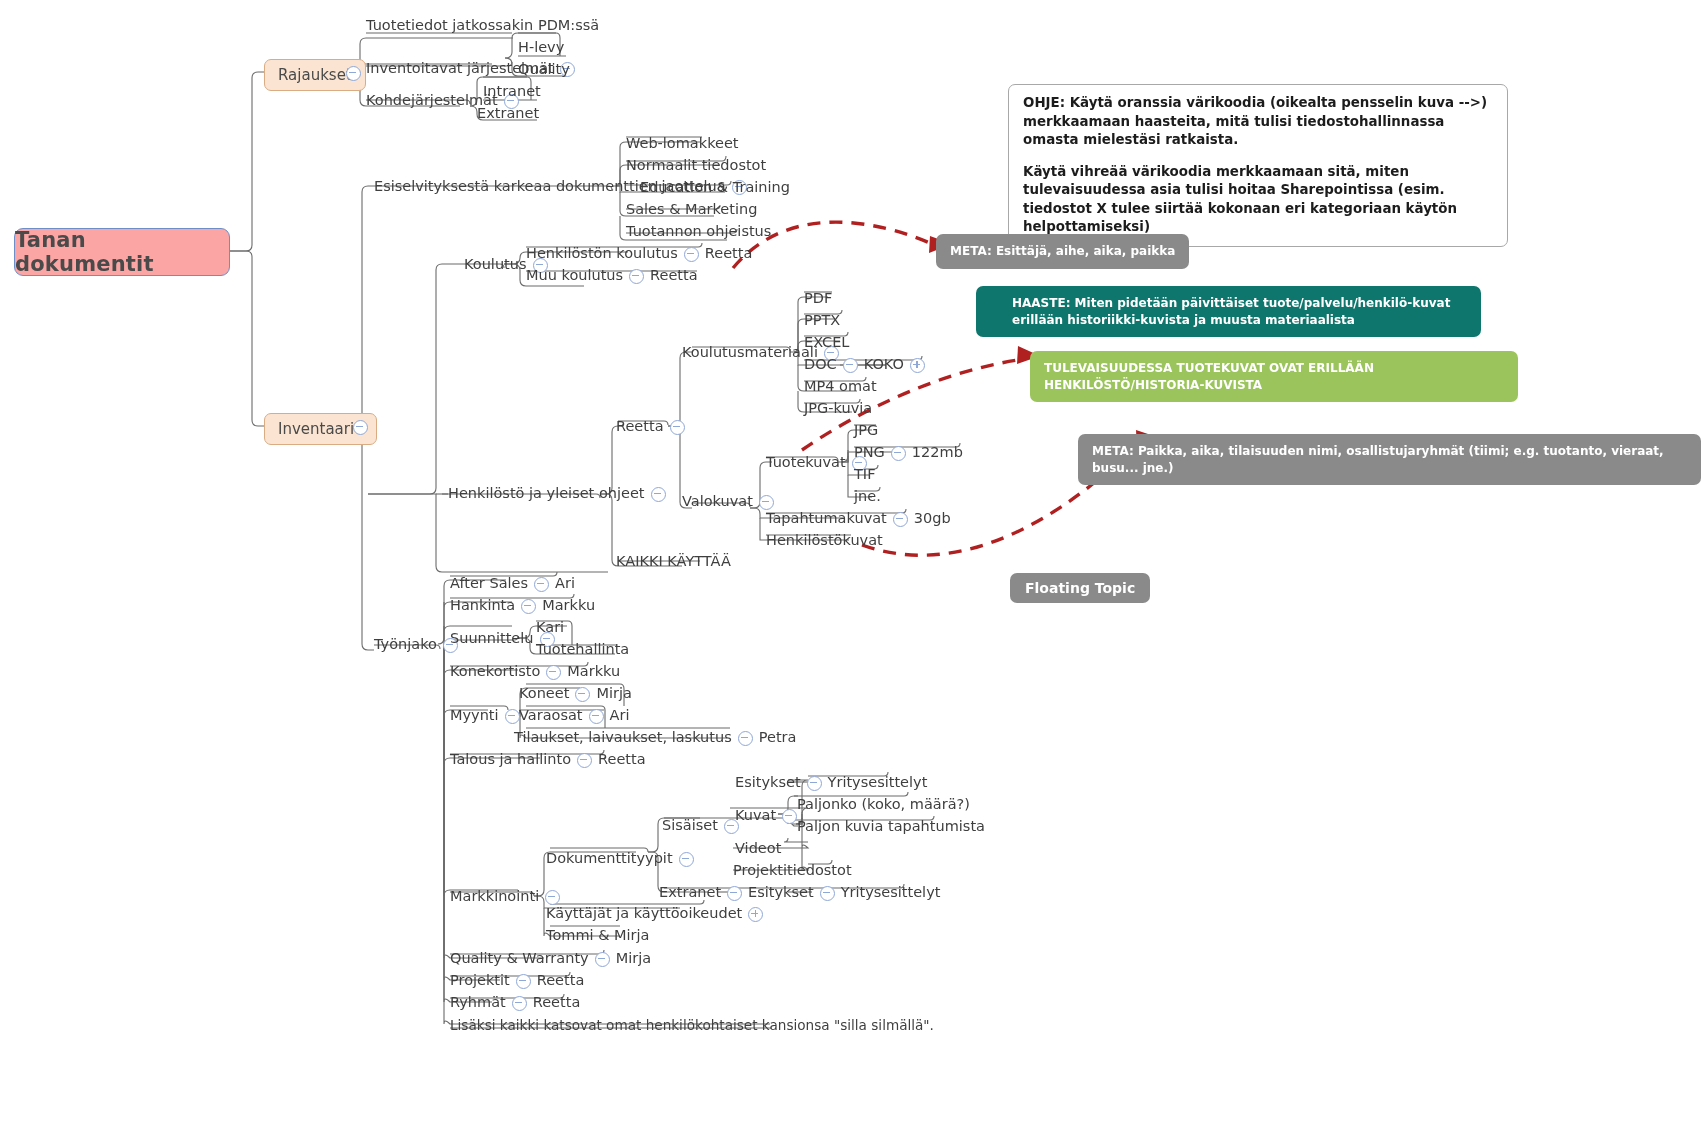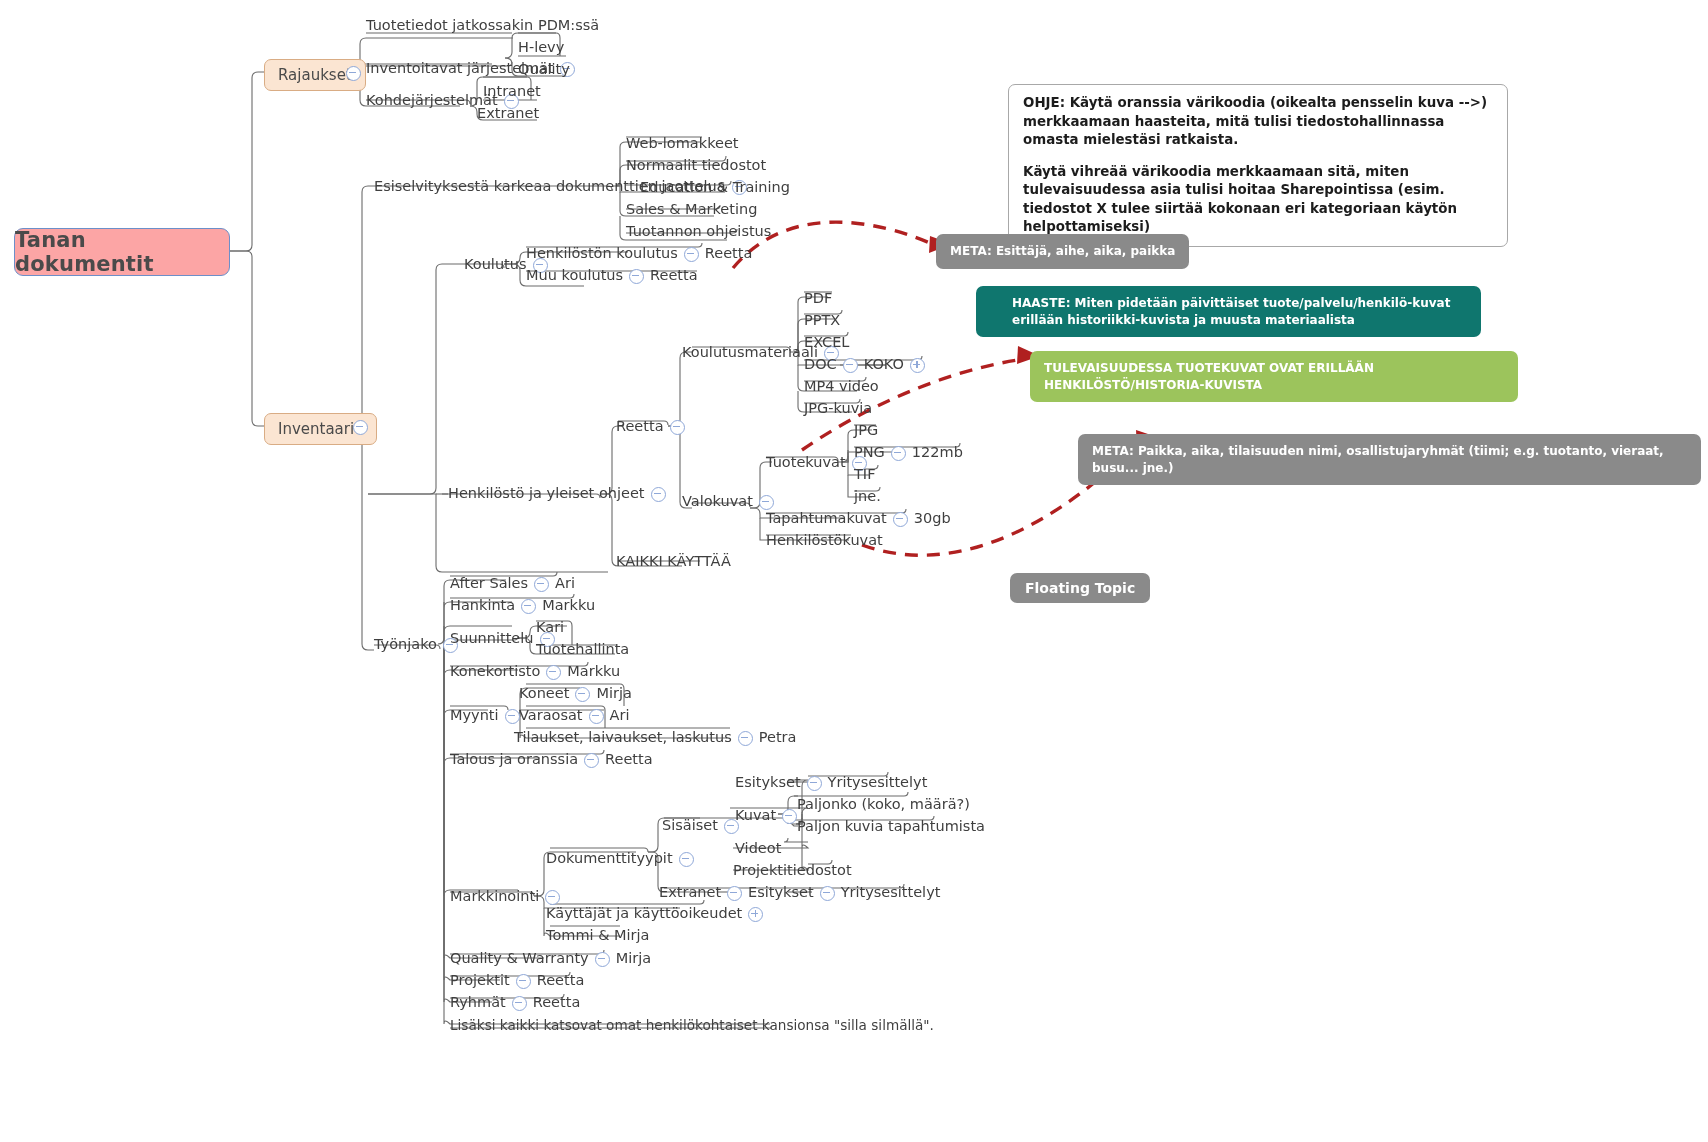--- a/index.html
+++ b/index.html
@@ -305,21 +305,21 @@
 <div class="node" style="left:804px;top:313px;">
   <span class="lbl">PPTX</span>
 </div>
 <div class="node" style="left:804px;top:335px;">
   <span class="lbl">EXCEL</span>
 </div>
 <div class="node" style="left:804px;top:357px;">
   <span class="lbl">DOC</span><span class="tog"></span><span class="lbl">KOKO</span><span class="tog plus"></span>
 </div>
 <div class="node" style="left:804px;top:379px;">
-  <span class="lbl">MP4 video</span>
+  <span class="lbl">MP4 omat</span>
 </div>
 <div class="node" style="left:804px;top:401px;">
   <span class="lbl">JPG-kuvia</span>
 </div>
 
 <div class="node" style="left:682px;top:494px;">
   <span class="lbl">Valokuvat</span><span class="tog"></span>
 </div>
 <div class="node" style="left:766px;top:455px;">
   <span class="lbl">Tuotekuvat</span><span class="tog"></span>
@@ -370,21 +370,21 @@
 <div class="node" style="left:519px;top:686px;">
   <span class="lbl">Koneet</span><span class="tog"></span><span class="lbl">Mirja</span>
 </div>
 <div class="node" style="left:519px;top:708px;">
   <span class="lbl">Varaosat</span><span class="tog"></span><span class="lbl">Ari</span>
 </div>
 <div class="node" style="left:514px;top:730px;">
   <span class="lbl">Tilaukset, laivaukset, laskutus</span><span class="tog"></span><span class="lbl">Petra</span>
 </div>
 <div class="node" style="left:450px;top:752px;">
-  <span class="lbl">Talous ja oranssia</span><span class="tog"></span><span class="lbl">Reetta</span>
+  <span class="lbl">Talous ja hallinto</span><span class="tog"></span><span class="lbl">Reetta</span>
 </div>
 
 <div class="node" style="left:450px;top:889px;">
   <span class="lbl">Markkinointi</span><span class="tog"></span>
 </div>
 <div class="node" style="left:546px;top:851px;">
   <span class="lbl">Dokumenttityypit</span><span class="tog"></span>
 </div>
 <div class="node" style="left:662px;top:818px;">
   <span class="lbl">Sisäiset</span><span class="tog"></span>

